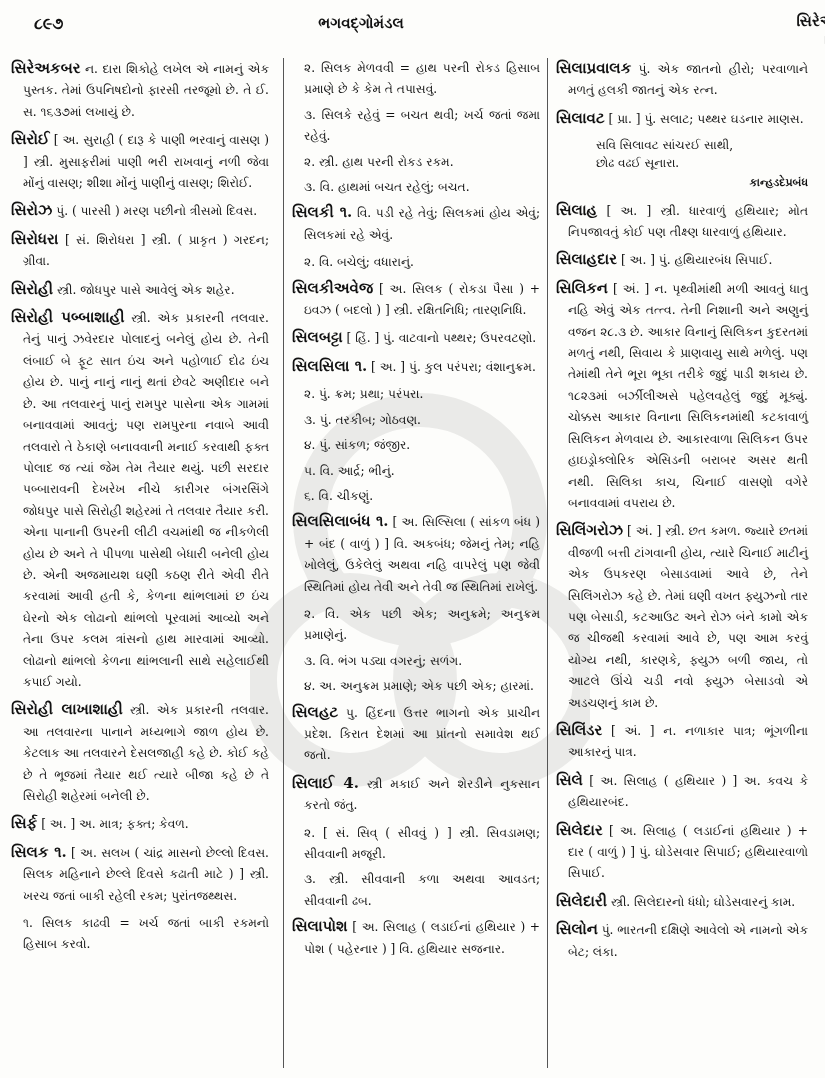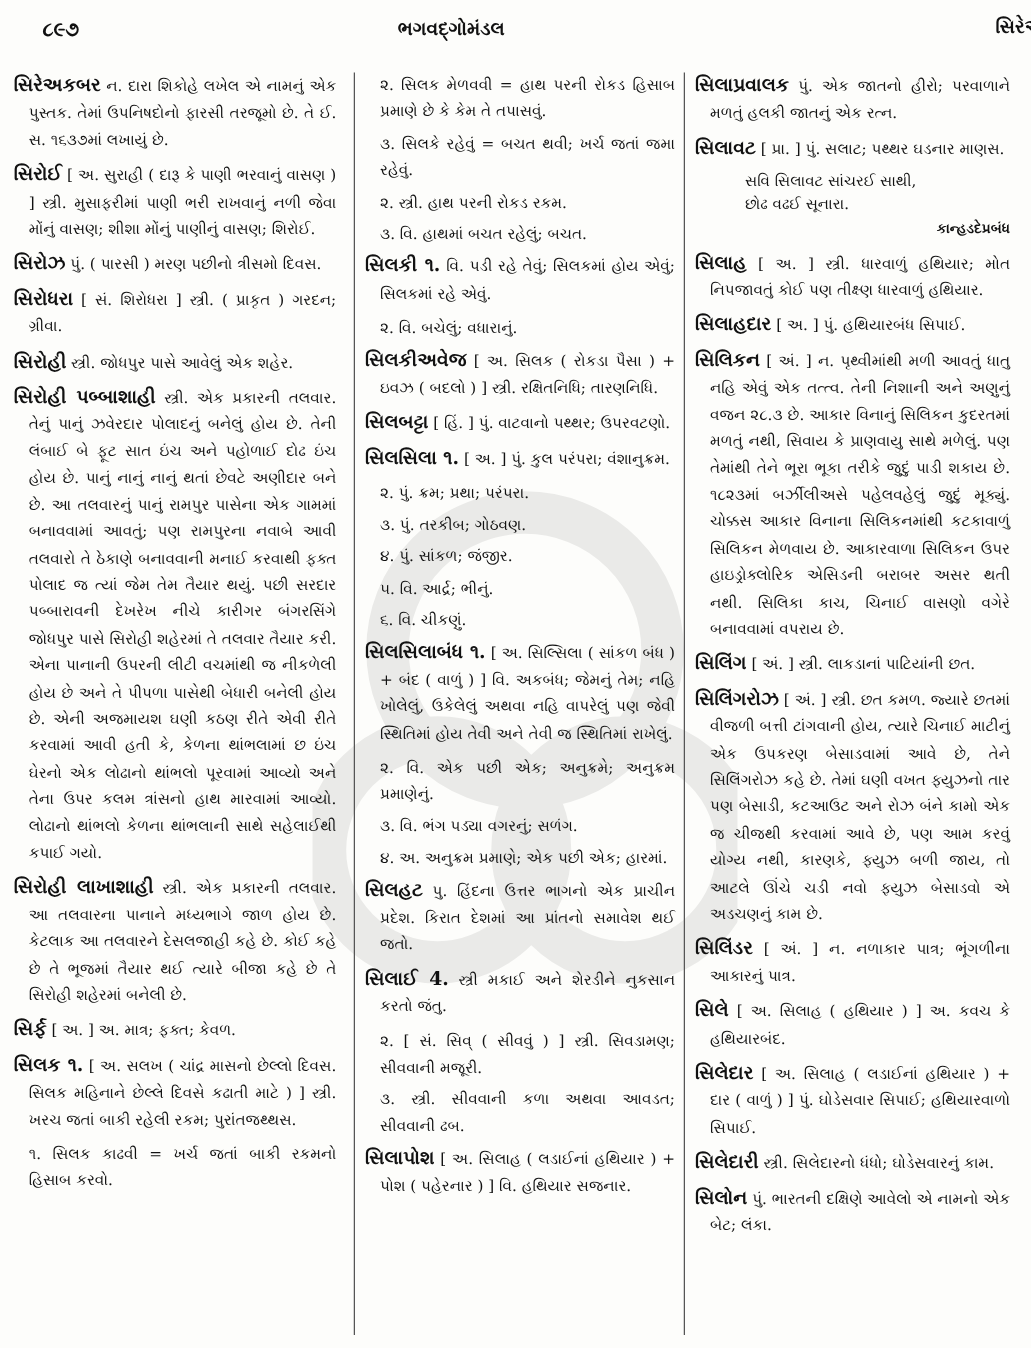--- a/index.html
+++ b/index.html
@@ -90,20 +90,19 @@
   </div>
 <div class="col col3">
     <div class="entry"><span class="hw">સિલાપ્રવાલક</span> <span>પું. એક જાતનો હીરો; પરવાળાને મળતું હલકી જાતનું એક રત્ન.</span></div>
     <div class="entry"><span class="hw">સિલાવટ</span> <span>[ પ્રા. ] પું. સલાટ; પથ્થર ઘડનાર માણસ.</span></div>
     <div class="quote">સવિ સિલાવટ સાંચરઈ સાથી,</div>
     <div class="quote">છોઢ વઢઈ સૂનારા.</div>
     <div class="source">કાન્હડદેપ્રબંધ</div>
     <div class="entry"><span class="hw">સિલાહ</span> <span>[ અ. ] સ્ત્રી. ધારવાળું હથિયાર; મોત નિપજાવતું કોઈ પણ તીક્ષ્ણ ધારવાળું હથિયાર.</span></div>
     <div class="entry"><span class="hw">સિલાહદાર</span> <span>[ અ. ] પું. હથિયારબંધ સિપાઈ.</span></div>
     <div class="entry"><span class="hw">સિલિકન</span> <span>[ અં. ] ન. પૃથ્વીમાંથી મળી આવતું ધાતુ નહિ એવું એક તત્ત્વ. તેની નિશાની અને અણુનું વજન ૨૮.૩ છે. આકાર વિનાનું સિલિકન કુદરતમાં મળતું નથી, સિવાય કે પ્રાણવાયુ સાથે મળેલું. પણ તેમાંથી તેને ભૂરા ભૂકા તરીકે જુદું પાડી શકાય છે. ૧૮૨૩માં બર્ઝીલીઅસે પહેલવહેલું જુદું મૂક્યું. ચોક્કસ આકાર વિનાના સિલિકનમાંથી કટકાવાળું સિલિકન મેળવાય છે. આકારવાળા સિલિકન ઉપર હાઇડ્રોક્લોરિક એસિડની બરાબર અસર થતી નથી. સિલિકા કાચ, ચિનાઈ વાસણો વગેરે બનાવવામાં વપરાય છે.</span></div>
-    <div class="entry"><span class="hw">સિલિંગ</span> <span>[ અં. ] સ્ત્રી. લાકડાનાં પાટિયાંની છત.</span></div>
     <div class="entry"><span class="hw">સિલિંગરોઝ</span> <span>[ અં. ] સ્ત્રી. છત કમળ. જ્યારે છતમાં વીજળી બત્તી ટાંગવાની હોય, ત્યારે ચિનાઈ માટીનું એક ઉપકરણ બેસાડવામાં આવે છે, તેને સિલિંગરોઝ કહે છે. તેમાં ઘણી વખત ફ્યુઝનો તાર પણ બેસાડી, કટઆઉટ અને રોઝ બંને કામો એક જ ચીજથી કરવામાં આવે છે, પણ આમ કરવું યોગ્ય નથી, કારણકે, ફ્યુઝ બળી જાય, તો આટલે ઊંચે ચડી નવો ફ્યુઝ બેસાડવો એ અડચણનું કામ છે.</span></div>
     <div class="entry"><span class="hw">સિલિંડર</span> <span>[ અં. ] ન. નળાકાર પાત્ર; ભૂંગળીના આકારનું પાત્ર.</span></div>
     <div class="entry"><span class="hw">સિલે</span> <span>[ અ. સિલાહ ( હથિયાર ) ] અ. કવચ કે હથિયારબંદ.</span></div>
     <div class="entry"><span class="hw">સિલેદાર</span> <span>[ અ. સિલાહ ( લડાઈનાં હથિયાર ) + દાર ( વાળું ) ] પું. ઘોડેસવાર સિપાઈ; હથિયારવાળો સિપાઈ.</span></div>
     <div class="entry"><span class="hw">સિલેદારી</span> <span>સ્ત્રી. સિલેદારનો ધંધો; ઘોડેસવારનું કામ.</span></div>
     <div class="entry"><span class="hw">સિલોન</span> <span>પું. ભારતની દક્ષિણે આવેલો એ નામનો એક બેટ; લંકા.</span></div>
   </div>
 
 </body></html>

